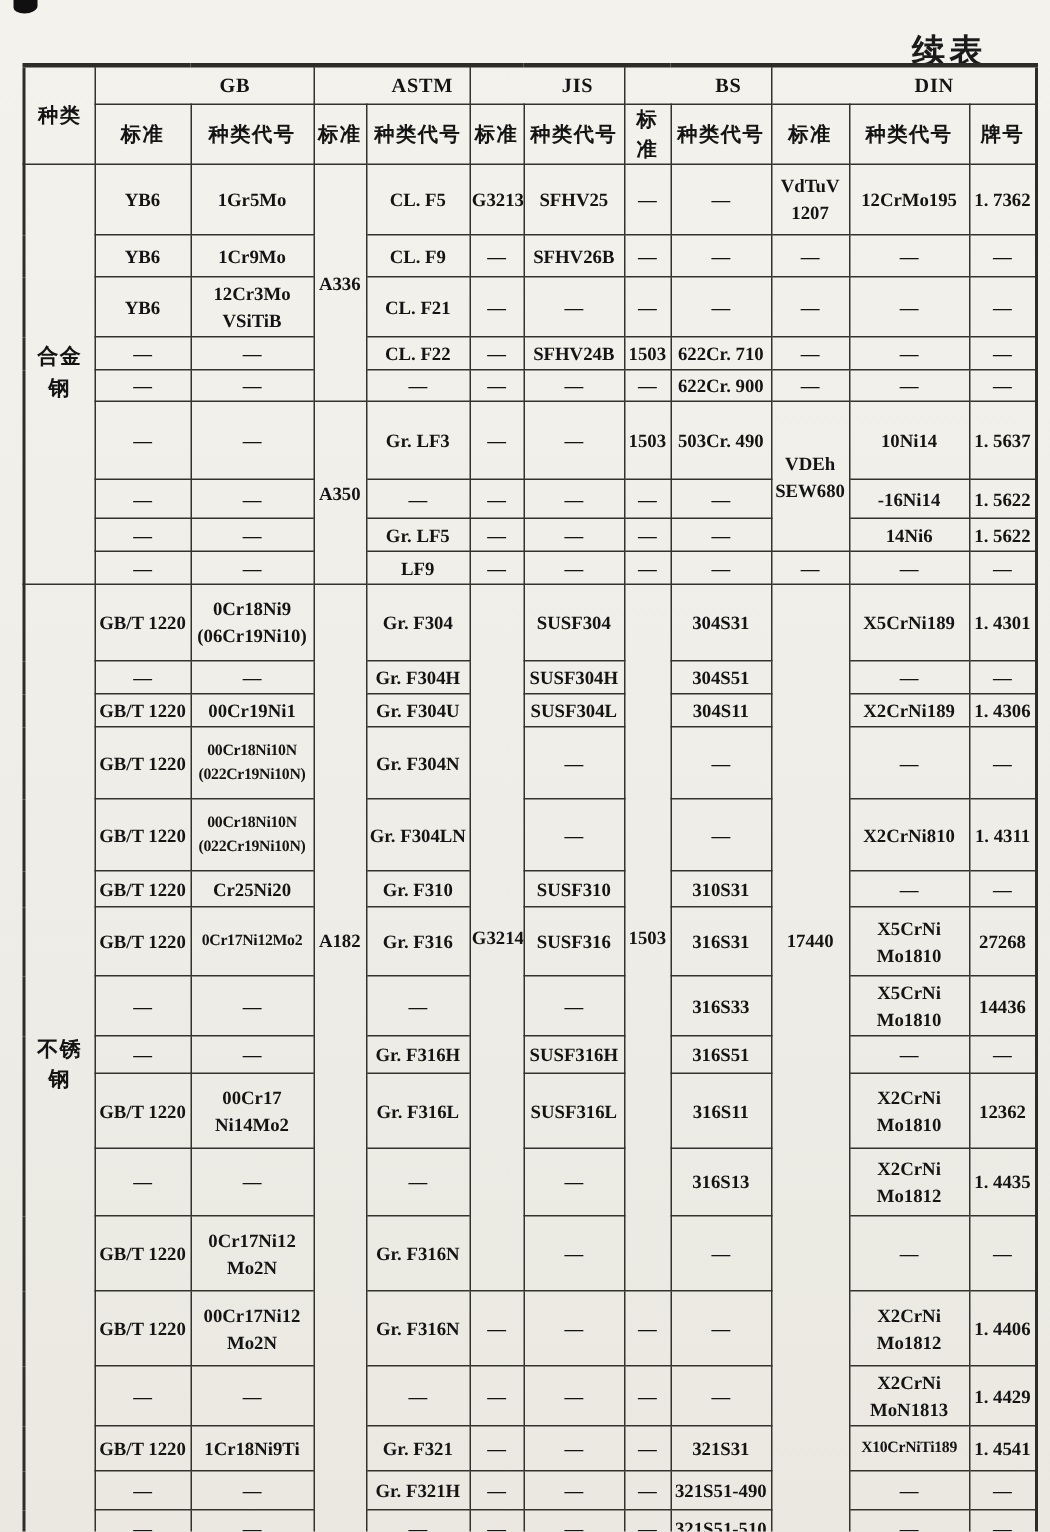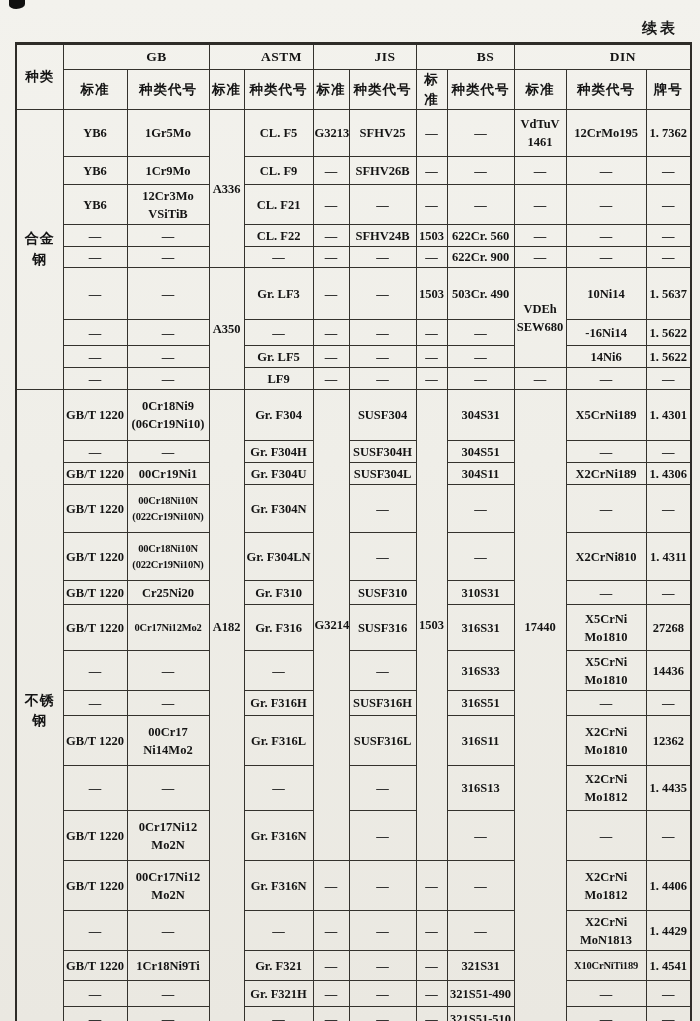--- a/index.html
+++ b/index.html
@@ -11,22 +11,22 @@
   }
   .page{
     position:absolute;inset:0;
     background:linear-gradient(180deg,#f3f2ed 0%,#efeee8 45%,#eae8e1 100%);
   }
   .corner-mark{
     position:absolute;left:9px;top:0;width:16px;height:9px;
     background:#101010;border-radius:0 0 55% 45%;
   }
   .continued{
-    position:absolute;top:19px;right:22px;
-    font-size:15px;font-weight:700;color:#1b1b1b;letter-spacing:3px;
+    position:absolute;top:19px;right:42px;
+    font-size:22px;font-weight:700;color:#1b1b1b;letter-spacing:3px;
   }
   table.std{
     position:absolute;left:15px;top:42px;width:675px;
     border-collapse:collapse;table-layout:fixed;
     color:#141414;font-weight:700;
     border:2px solid #2e2c28;border-top:3px solid #2e2c28;
   }
   .std th,.std td{
     border:1px solid #34322d;
     text-align:center;vertical-align:middle;
@@ -90,21 +90,21 @@
           <td rowspan="9" class="kind">合金钢</td>
           <td>YB6</td>
           <td>1Gr5Mo</td>
           <td rowspan="5">A336</td>
           <td>CL. F5</td>
           <td>G3213</td>
           <td>SFHV25</td>
           <td>—</td>
           <td>—</td>
           <td>VdTuV
-1461</td>
+1207</td>
           <td>12CrMo195</td>
           <td>1. 7362</td>
         </tr>
         <tr style="height: 28px;">
           <td>YB6</td>
           <td>1Cr9Mo</td>
           <td>CL. F9</td>
           <td>—</td>
           <td>SFHV26B</td>
           <td>—</td>
@@ -126,21 +126,21 @@
           <td>—</td>
           <td>—</td>
         </tr>
         <tr style="height: 22px;">
           <td>—</td>
           <td>—</td>
           <td>CL. F22</td>
           <td>—</td>
           <td>SFHV24B</td>
           <td>1503</td>
-          <td>622Cr. 560</td>
+          <td>622Cr. 710</td>
           <td>—</td>
           <td>—</td>
           <td>—</td>
         </tr>
         <tr style="height: 21px;">
           <td>—</td>
           <td>—</td>
           <td>—</td>
           <td>—</td>
           <td>—</td>

